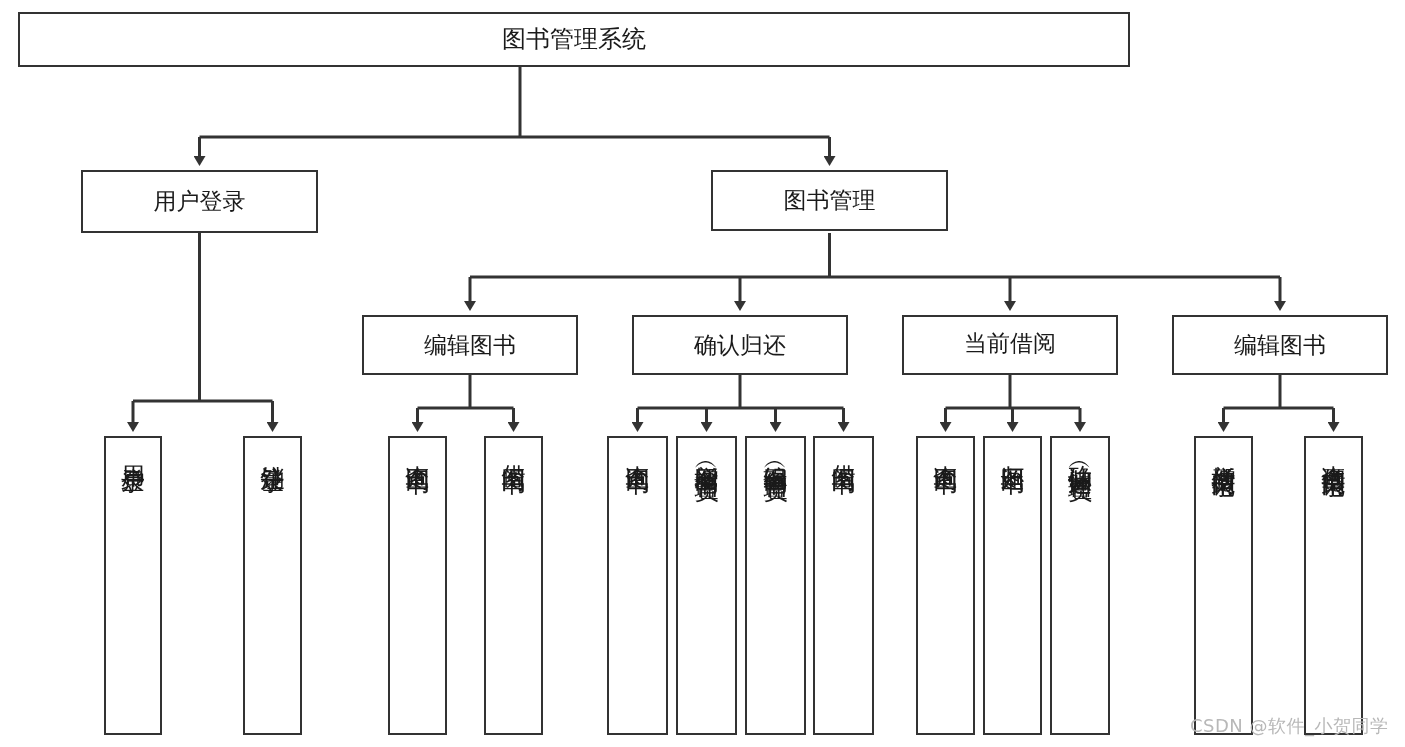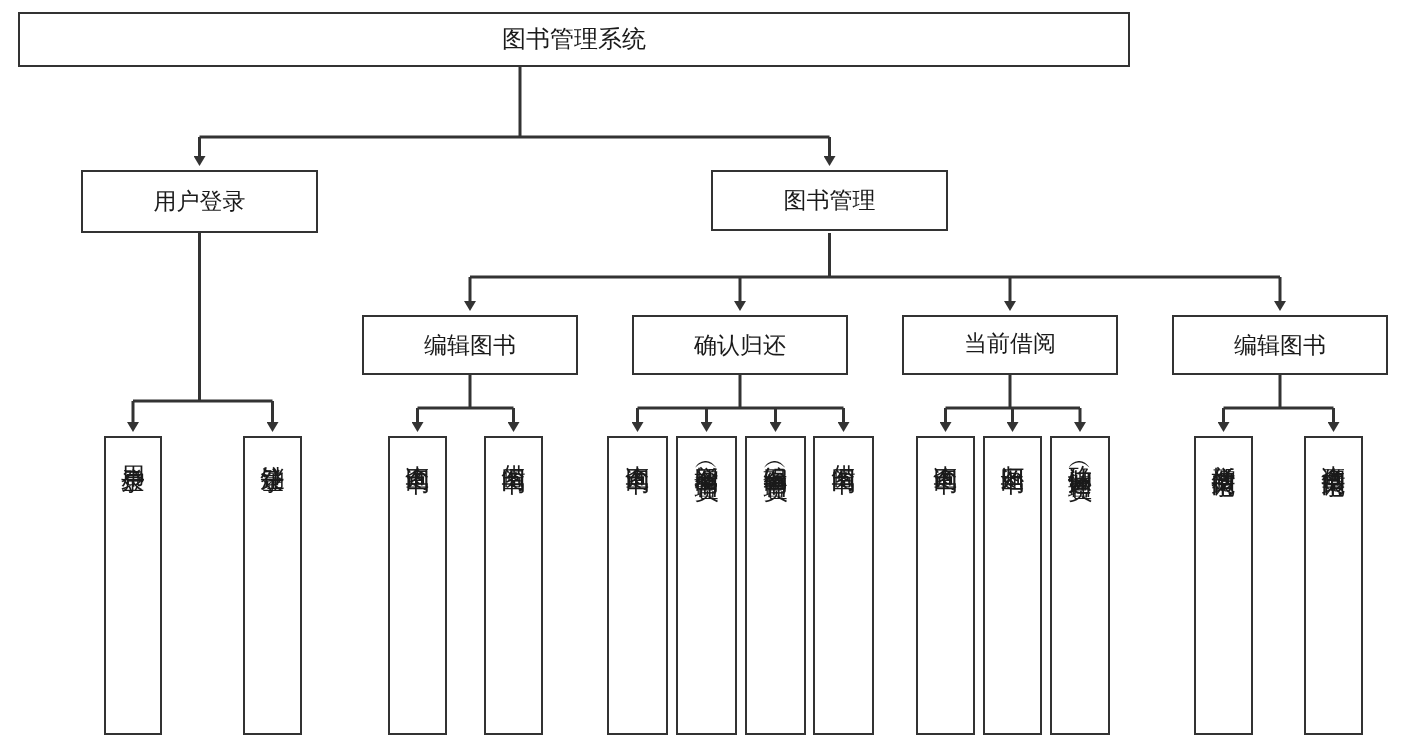--- a/index.html
+++ b/index.html
@@ -171,14 +171,15 @@
         <span class="node-label">确认归还（管理员）</span>
       </div>
       <div class="node vertical" style="left: 1194px; top: 436px; width: 59px; height: 299px;">
         <span class="node-label">新增借阅记录</span>
       </div>
       <div class="node vertical" style="left: 1304px; top: 436px; width: 59px; height: 299px;">
         <span class="node-label">查询借阅记录</span>
       </div>
     </div>
 
+  <div class="watermark" style="left: 1190px; top: 714px;">CSDN @软件_小贺同学</div>
 
 </div>
 
 </body></html>

